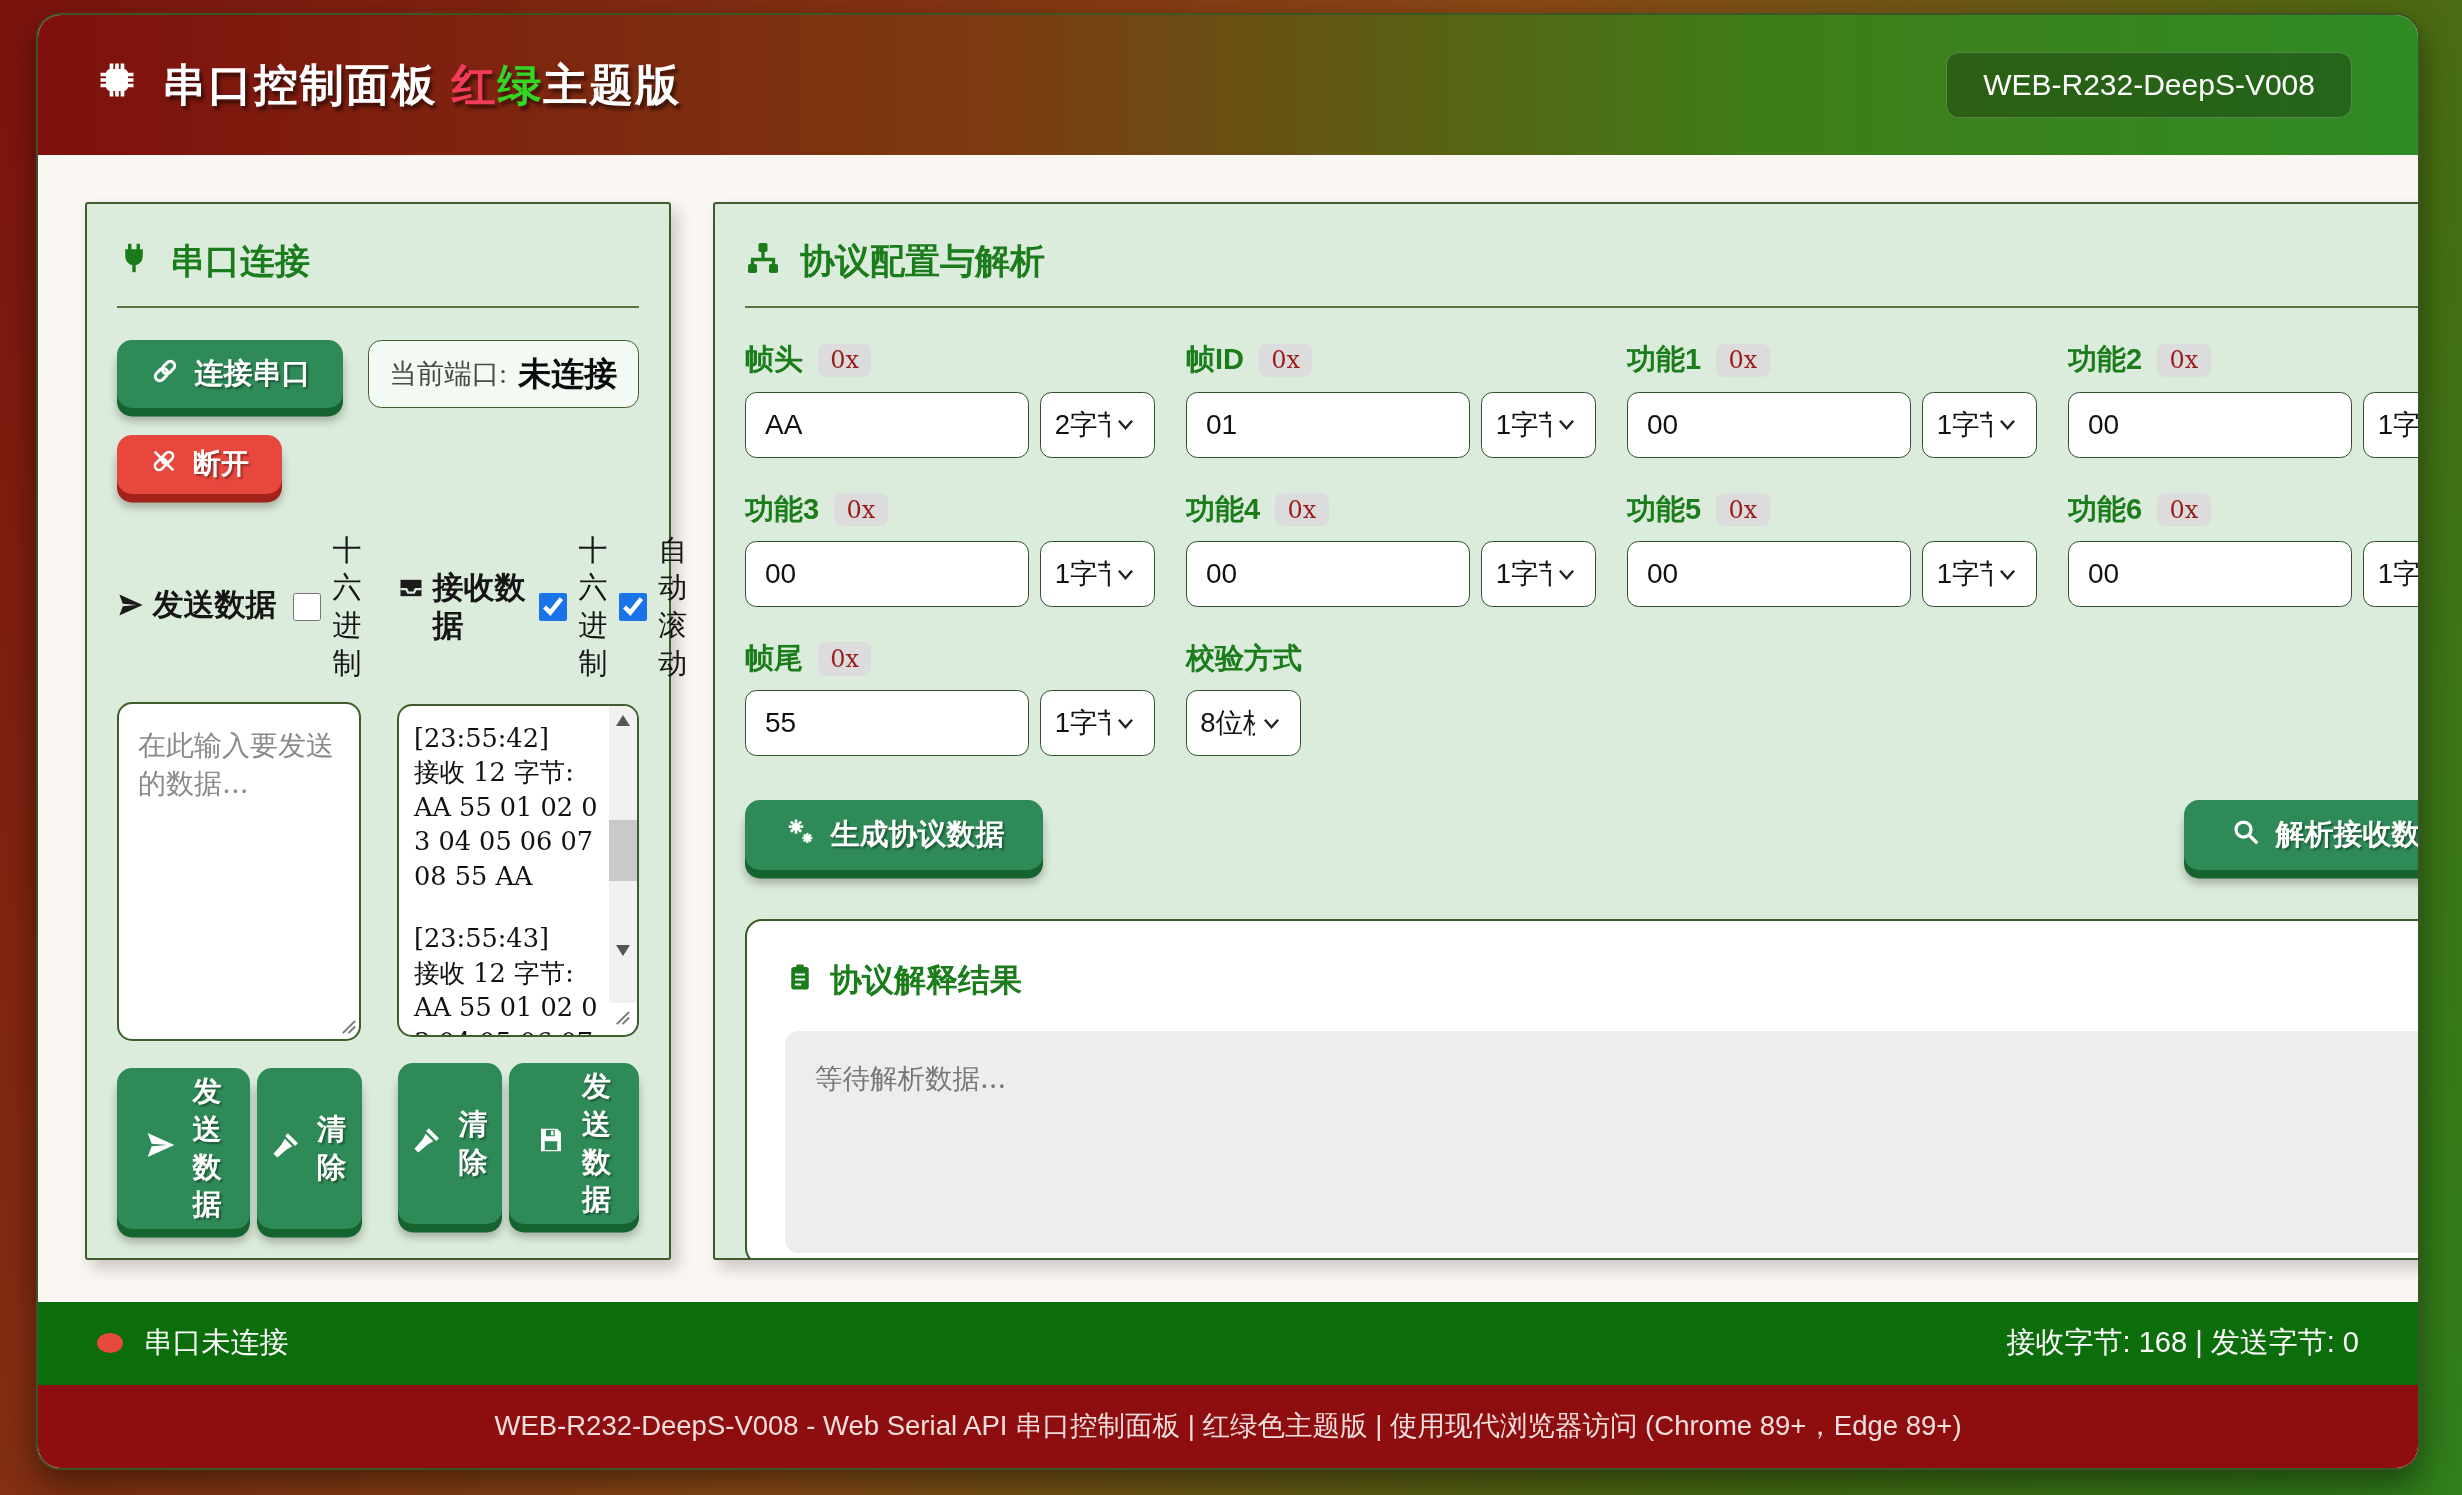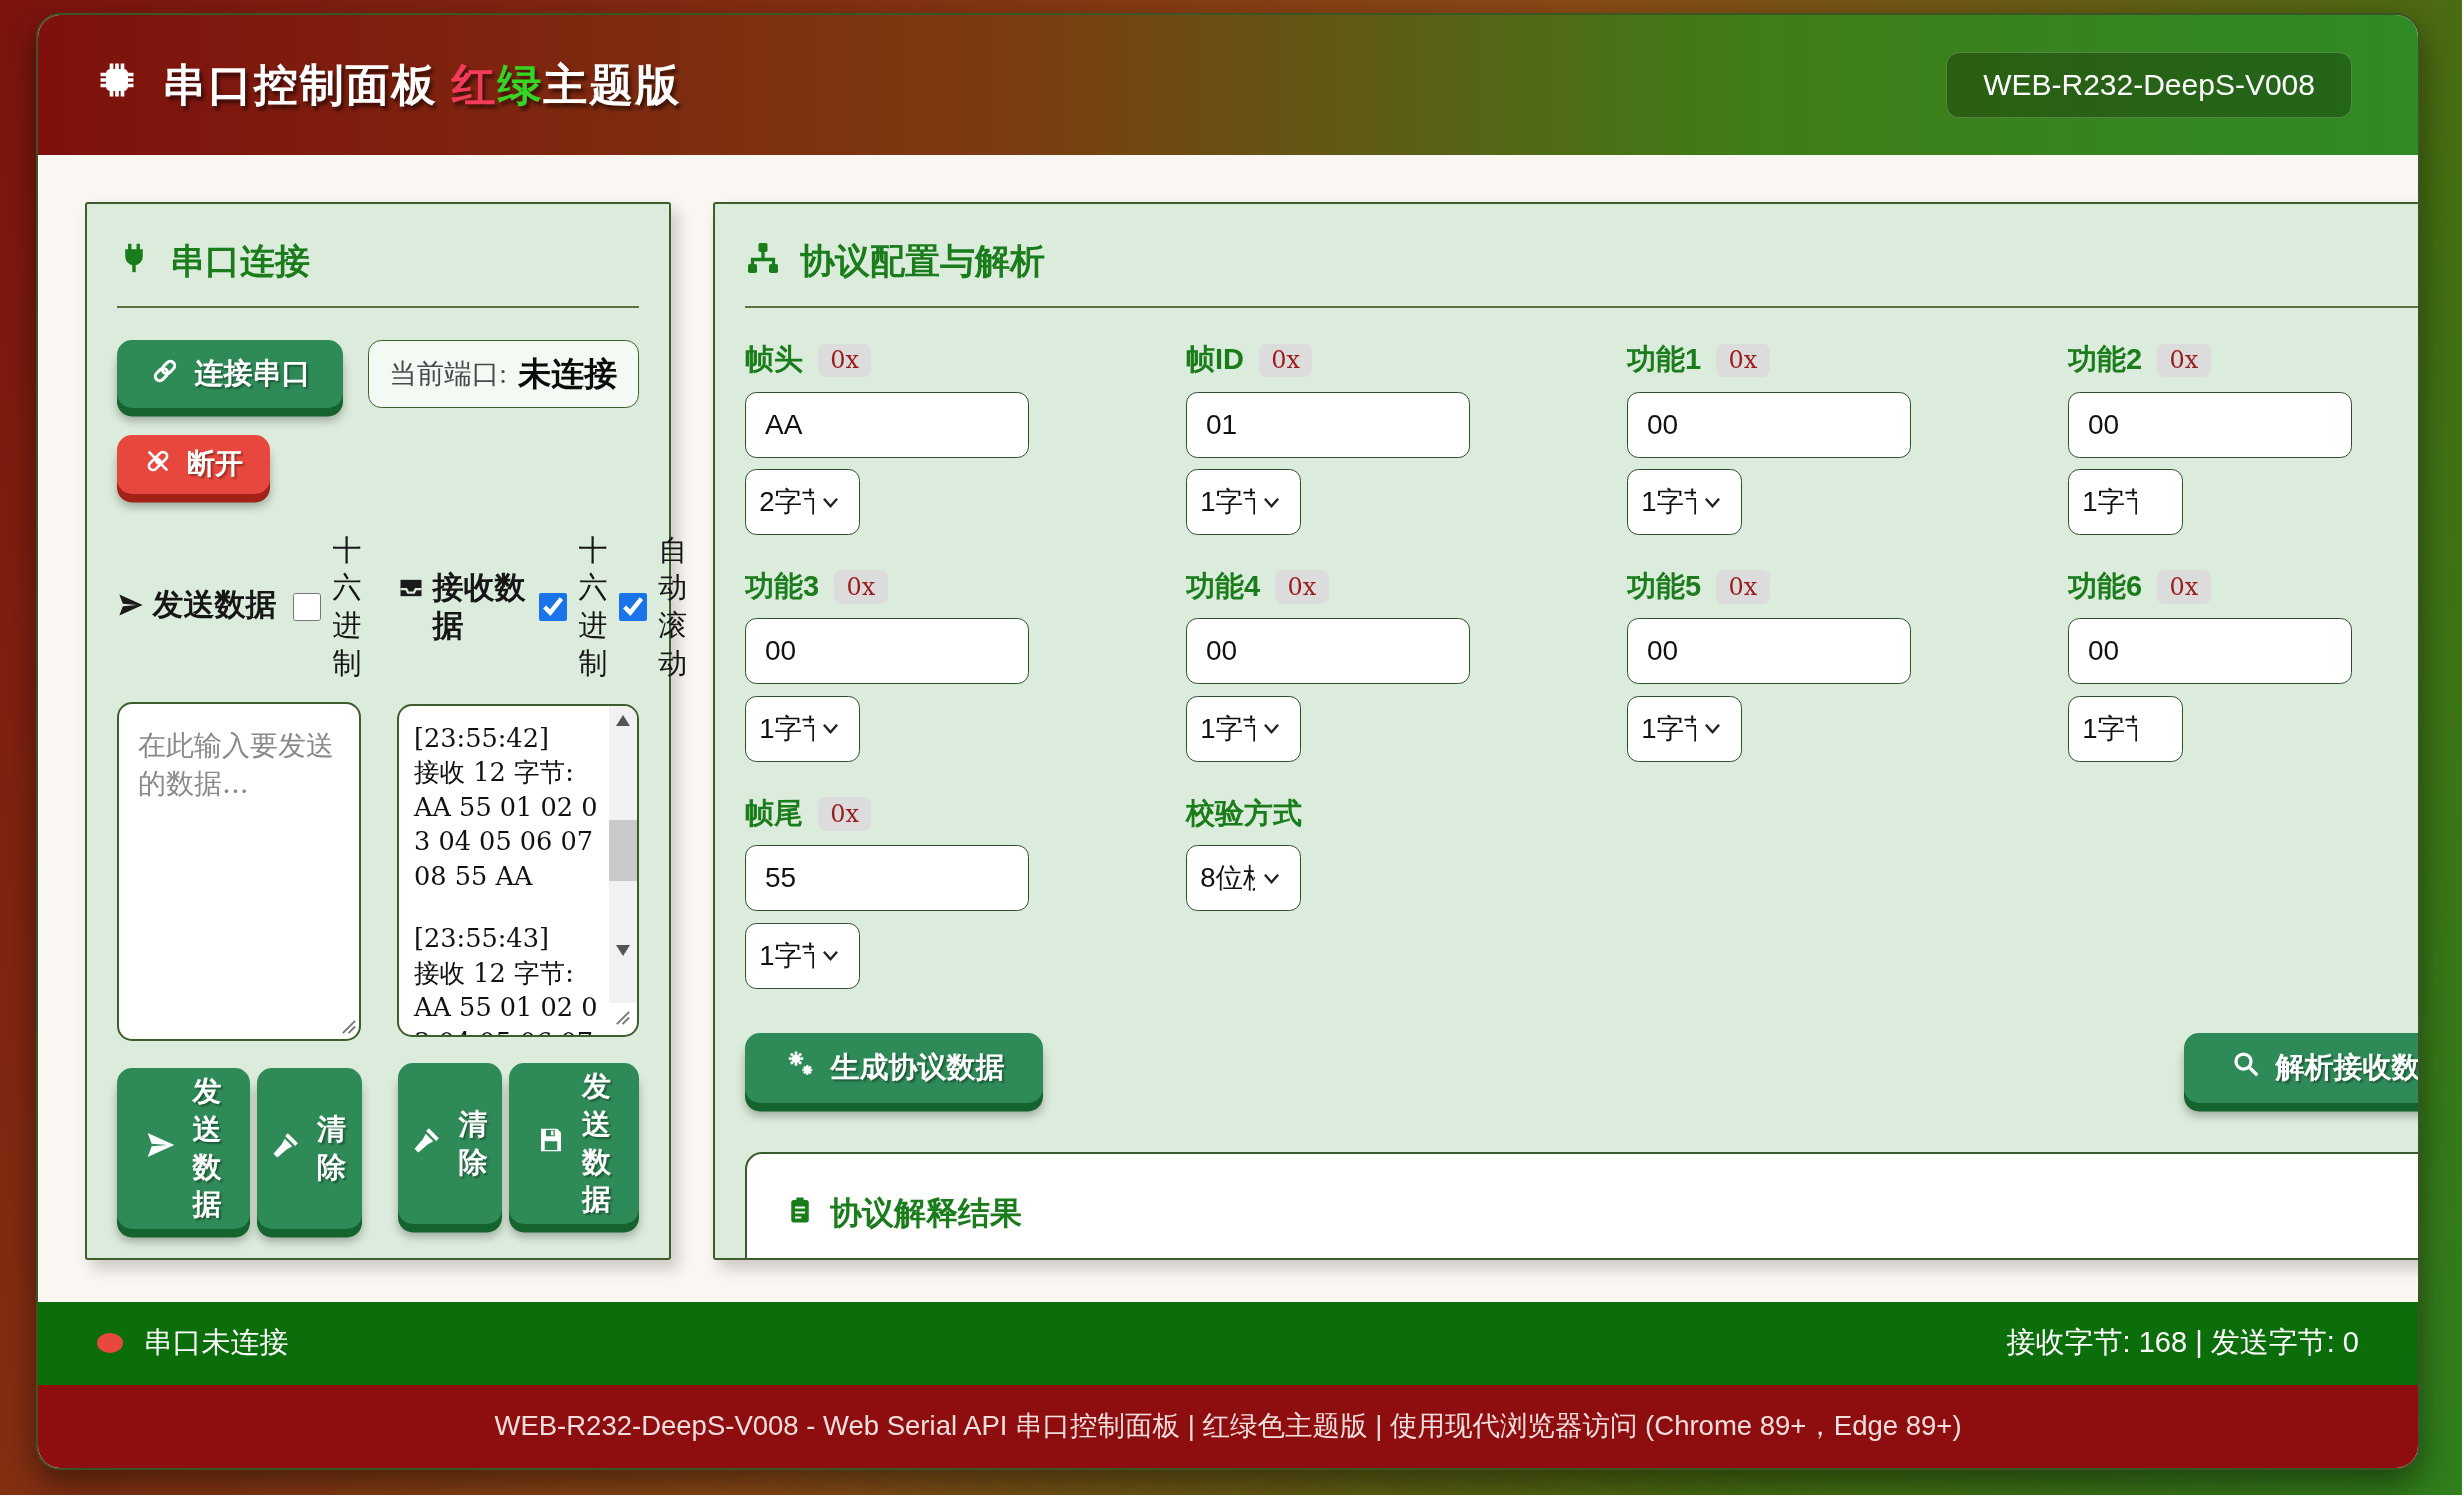--- a/index.html
+++ b/index.html
@@ -43,21 +43,21 @@
     box-shadow:0 8.5px 0 var(--btn-shadow),0 12.3px 9.5px rgba(0,0,0,.28);
     display:flex;align-items:center;justify-content:center;gap:15px;font-size:29px;cursor:pointer;
     text-shadow:1.9px 1.9px 1.9px rgba(0,0,0,.35);font-family:"Liberation Sans",sans-serif;}
   .btn-red{background:var(--danger-red);box-shadow:0 8.5px 0 var(--danger-shadow),0 12.3px 9.5px rgba(0,0,0,.28);}
   .connect-row{display:flex;gap:24.6px;}
   .connect-btn{width:226px;height:68px;}
   .port-box{flex:1;background:#f3faf3;border:1.9px solid var(--border-green);border-radius:13.3px;
     display:flex;align-items:center;justify-content:center;gap:11.4px;}
   .port-label{font-family:"Liberation Serif",serif;font-size:27.5px;color:#4a4a4a;}
   .port-value{font-size:33px;font-weight:bold;color:#0c0c0c;}
-  .disconnect-btn{margin-top:26.5px;width:153px;height:59px;font-size:28px;}
+  .disconnect-btn{margin-top:26.5px;width:165px;height:59px;font-size:28px;}
   
   .io-section{display:flex;gap:34px;margin-top:38px;}
   .io-col{display:flex;flex-direction:column;}
   .io-col.send{width:246px;} .io-col.recv{width:242px;}
   .io-header{display:flex;align-items:center;gap:11.4px;}
   .io-title{font-weight:bold;font-size:31px;color:#161616;line-height:1.22;display:flex;gap:7.6px;align-items:flex-start;}
   .io-title .ttl{display:inline-block;}
   .send .ttl{width:129px;} .recv .ttl{width:95px;}
   .io-header input[type=checkbox]{width:28px;height:28px;accent-color:#1a73e8;flex:0 0 auto;}
   .cb-label{font-size:29px;color:#161616;line-height:1.3;}
@@ -81,21 +81,21 @@
   .v-buttons{display:flex;gap:6.6px;}
   .send .v-buttons{margin-top:24.6px;} .recv .v-buttons{margin-top:26.5px;justify-content:flex-end;}
   .v-btn{height:161px;} .v-btn .txt{width:31px;font-size:29px;line-height:1.3;font-weight:bold;}
   .btn-senddata{width:133px;} .btn-clear1{width:105px;} .btn-clear2{width:104px;} .btn-save{width:130px;}
   
   .proto-grid{display:grid;grid-template-columns:repeat(4,411px);column-gap:30px;row-gap:32px;width:1734px;}
   .cell-label{display:flex;align-items:center;gap:15px;font-size:29px;font-weight:bold;
     color:var(--heading-green);margin-bottom:11.4px;}
   .hex-badge{background:#dcdcdc;color:var(--badge-red);font-family:"DejaVu Serif",serif;font-size:24px;
     padding:2.8px 12.3px;border-radius:7.6px;font-weight:normal;}
-  .cell-row{display:flex;gap:11.4px;flex-direction:column;}
+  .cell-row{display:flex;gap:11.4px;}
   .hex-input{width:284px;height:66px;border:1.9px solid #2f4f2f;border-radius:11.4px;font-size:28px;
     padding:0 19px;color:#111;background:#fff;outline:none;font-family:"Liberation Sans",sans-serif;}
   .size-select{width:115px;height:66px;border:1.9px solid #2f4f2f;border-radius:11.4px;background:#fff;
     display:flex;align-items:center;gap:5.7px;padding:0 7.6px 0 13.3px;cursor:pointer;}
   .size-select .sel-txt{width:55px;overflow:hidden;white-space:nowrap;font-size:27.5px;color:#111;}
   .proto-buttons{margin-top:44px;position:relative;height:81px;width:1734px;}
   .generate-btn{position:absolute;left:0;top:0;width:298px;height:70px;}
   .parse-btn{position:absolute;left:1439px;top:0;width:312px;height:70px;}
   .result-card{margin-top:38px;width:1732px;background:#fff;border:2.8px solid #3a5c2b;border-radius:17px;
     padding:38px;height:346px;}

